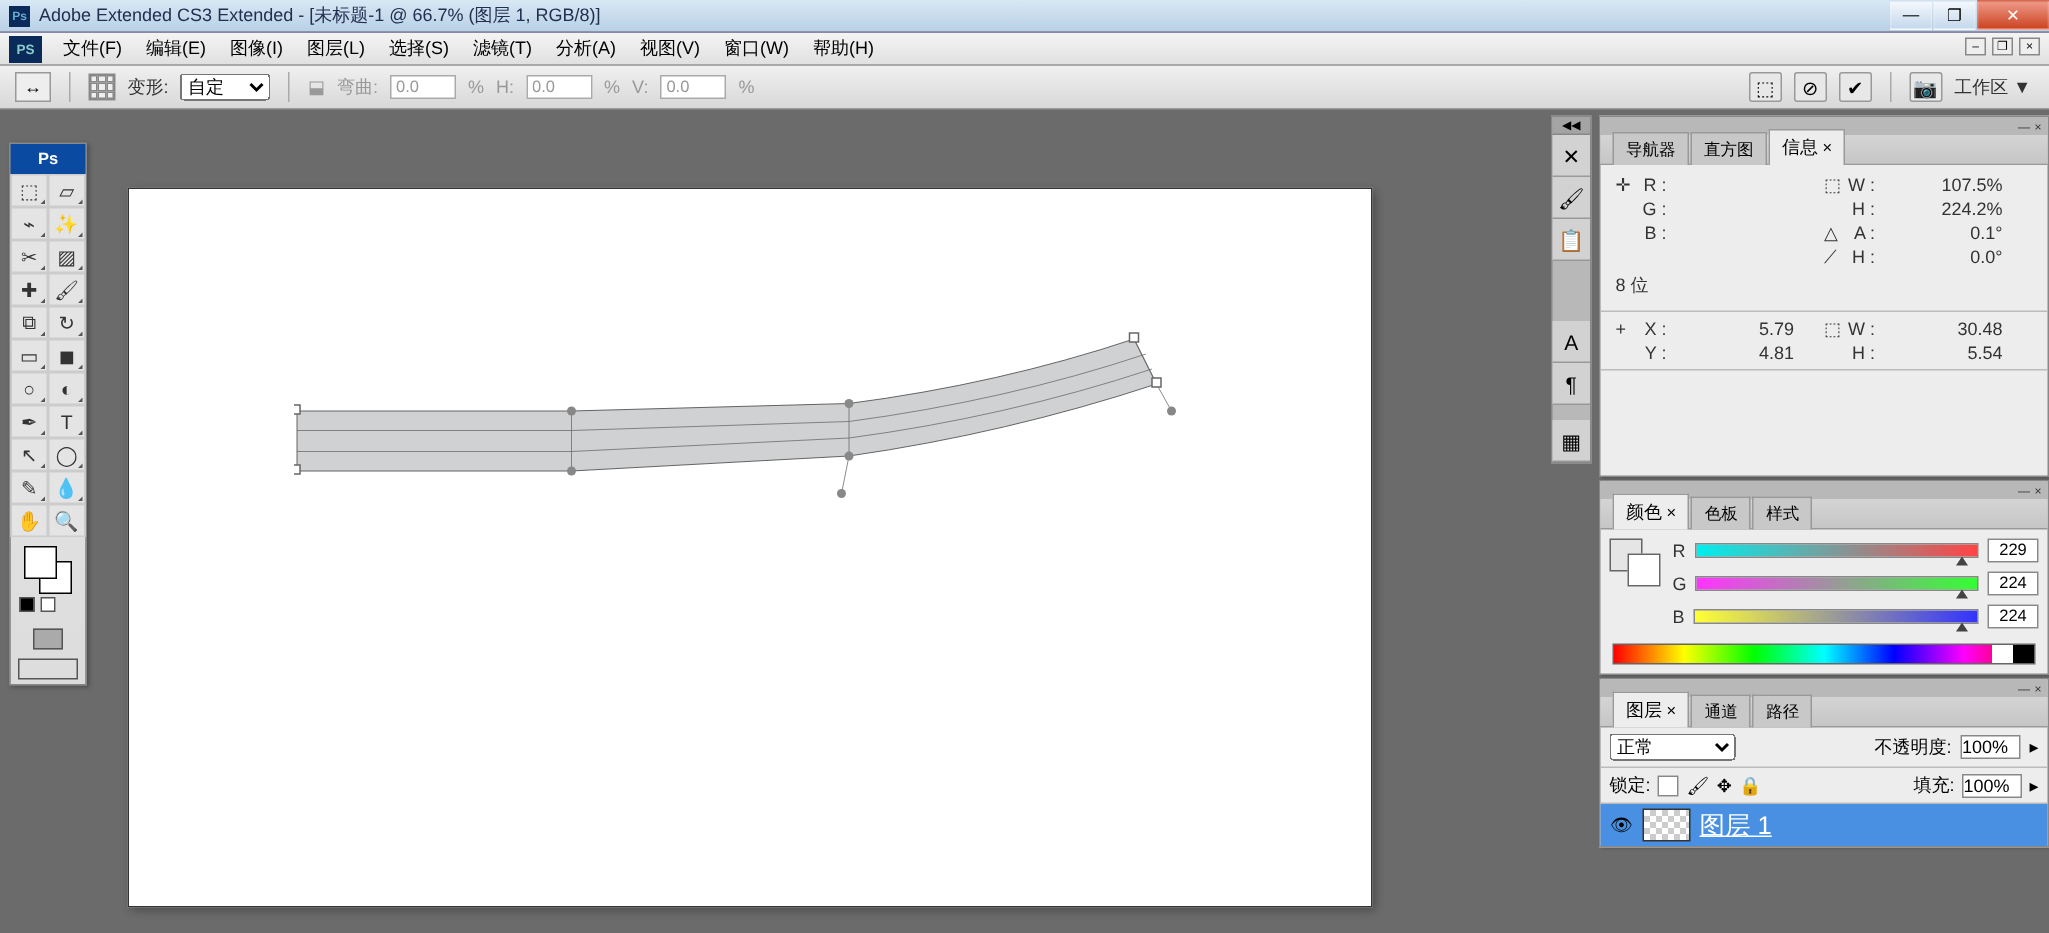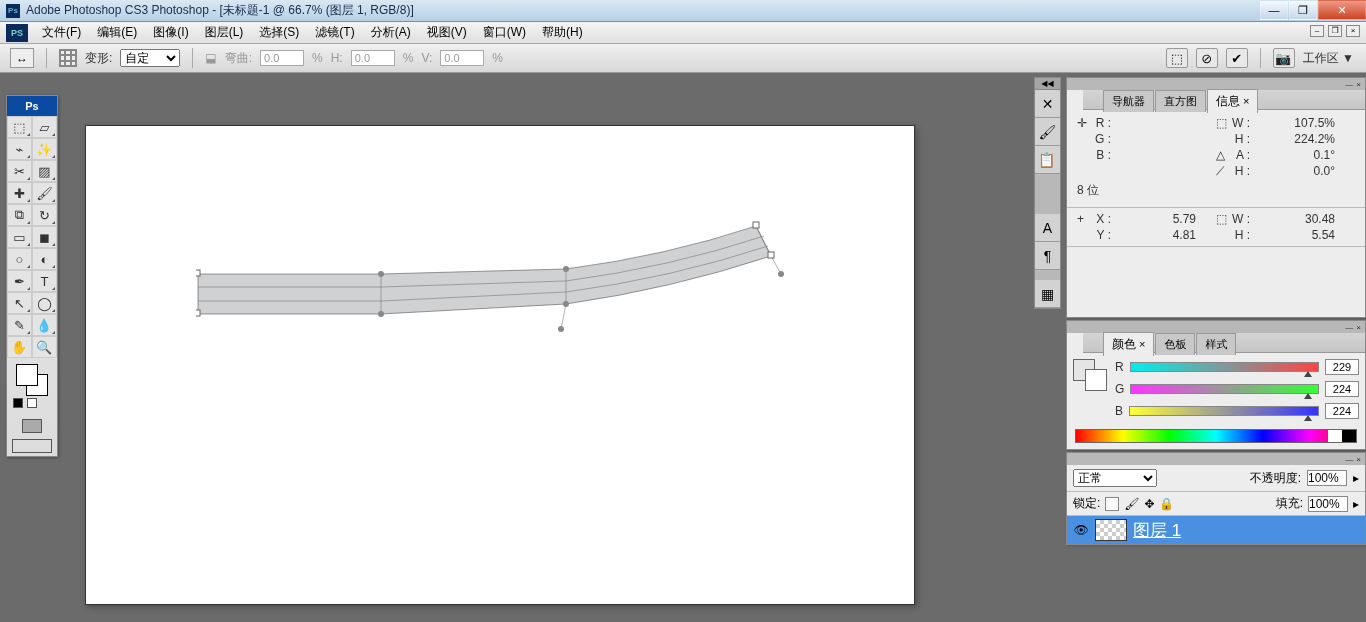--- a/index.html
+++ b/index.html
@@ -61,21 +61,21 @@
 
 .strip { position: absolute; right: 305px; top: 77px; width: 27px; background: #b8b8b8; border: 1px solid #888; }
 .strip-tab { height: 12px; background: #a4a4a4; border-bottom: 1px solid #888; display:flex; align-items:center; justify-content:center; font-size:8px; }
 .strip-btn { height: 28px; border-bottom: 1px solid #999; display: flex; align-items: center; justify-content: center; font-size: 14px; background: #d2d2d2; }
 
 
 .panels { position: absolute; right: 0; top: 77px; width: 300px; bottom: 0; }
 .panel { background: #ededed; border: 1px solid #888; margin-bottom: 2px; box-shadow: 1px 1px 2px rgba(0,0,0,.2); }
 .panel-hdr { height: 12px; background: #b8b8b8; display: flex; align-items: center; justify-content: flex-end; padding-right: 4px; gap: 3px; }
 .panel-hdr span { font-size: 8px; color: #333; }
-.panel-tabs { height: 20px; background: linear-gradient(#d4d4d4, #c6c6c6); display: flex; align-items: center; padding-left: 20px; border-bottom: 1px solid #999; margin-left: 16px; }
+.panel-tabs { height: 20px; background: linear-gradient(#d4d4d4, #c6c6c6); display: flex; align-items: flex-end; padding-left: 8px; border-bottom: 1px solid #999; }
 .ptab { padding: 3px 8px; background: #c8c8c8; border: 1px solid #999; border-bottom: none; margin-right: 1px; font-size: 11px; position: relative; top: 1px; }
 .ptab.active { background: #ededed; z-index: 2; }
 .panel-body { padding: 6px 10px; font-size: 11px; color: #333; }
 
 .info-grid { display: grid; grid-template-columns: 14px 24px 1fr 14px 24px 1fr; row-gap: 2px; align-items: center; }
 .info-grid .il { text-align: right; padding-right: 4px; }
 .info-grid .iv { text-align: right; padding-right: 20px; }
 .info-sep { border-top: 1px solid #bbb; margin: 4px -10px; }
 .color-row { display: flex; align-items: center; gap: 6px; }
 .c-swatch-overlap { position: relative; width: 36px; height: 32px; }
@@ -101,21 +101,21 @@
 .layer-entry .eye { width: 16px; height: 16px; display: flex; align-items: center; justify-content: center; }
 .layer-thumb { width: 32px; height: 22px; border: 1px solid #333; background: repeating-conic-gradient(#ccc 0 25%, #fff 0 50%) 0 0/8px 8px; }
 .layer-name { color: #fff; font-size: 17px; text-decoration: underline; }
 </style>
 </head>
 <body>
 
 <div class="titlebar">
   <div class="ps-icon">Ps</div>
   <span class="title-text">
-    <span>Adobe Photoshop CS3 Photoshop</span> - <span>[未标题-1 @ 66.7% (图层 1, RGB/8)]</span>
+    <span>Adobe Extended CS3 Extended</span> - <span>[未标题-1 @ 66.7% (图层 1, RGB/8)]</span>
   </span>
   <div class="win-controls">
     <div class="win-btn win-min">
         <span>—</span>
       </div>
     <div class="win-btn win-max">
         <span>❐</span>
       </div>
     <div class="win-btn win-close">
         <span>✕</span>
@@ -362,20 +362,25 @@
       </div>
     </div>
     <div class="hue-bar"></div>
   </div>
 
   <div class="panel">
     <div class="panel-hdr">
         <span>—</span>
         <span>×</span>
       </div>
+    <div class="panel-tabs">
+      <div class="ptab active"><span>图层</span> ×</div>
+      <div class="ptab">通道</div>
+      <div class="ptab">路径</div>
+    </div>
     <div class="layer-opts">
       <select><option>正常</option></select>
       <span class="opl">不透明度:</span>
       <input class="inp-small" value="100%" style="">
       <span>▸</span>
     </div>
     <div class="lock-row">
       <span>锁定:</span>
       <div class="chk"></div>
       <span>🖌</span>

